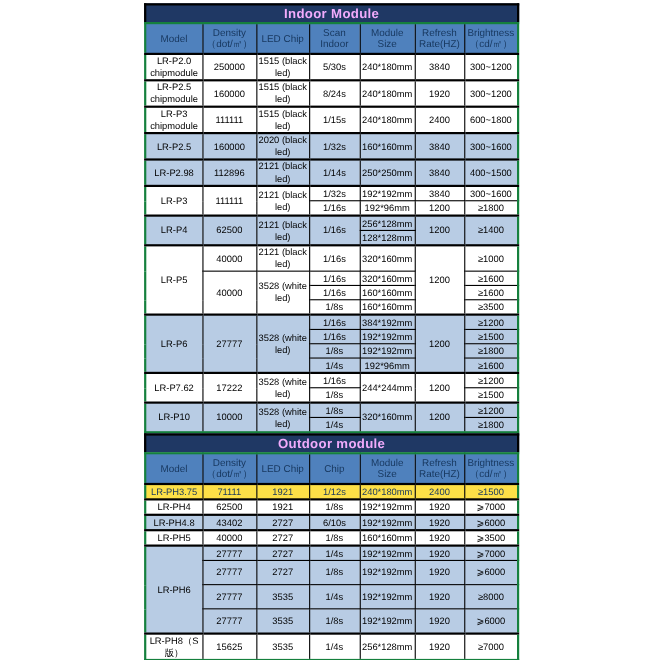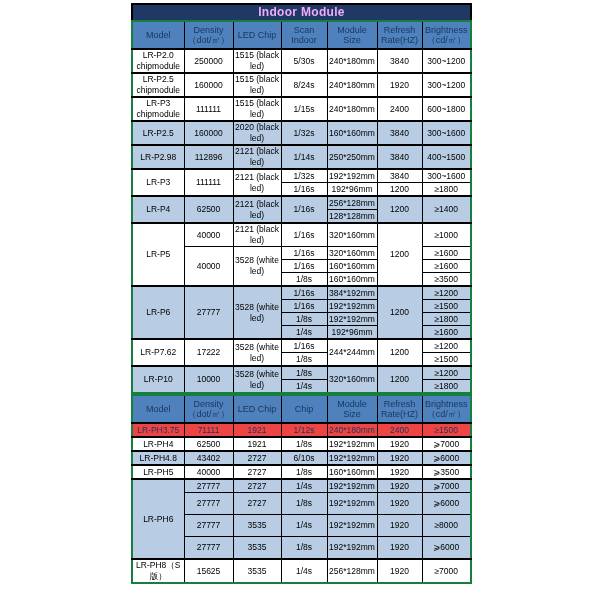--- a/index.html
+++ b/index.html
@@ -12,21 +12,21 @@
   table{border-collapse:collapse;width:100%;table-layout:fixed;border:2px solid #15803d;}
   col.c0{width:52px}col.c1{width:49px}col.c2{width:48px}col.c3{width:46px}
   col.c4{width:50px}col.c5{width:45px}col.c6{width:49px}
   th,td{border:1px solid #000;text-align:center;vertical-align:middle;
         padding:0;font-size:8.5px;line-height:11px;color:#000;
         word-wrap:break-word;}
   thead th{background:#4F81BD;color:#17375E;font-weight:normal;font-size:9px;
         height:24px;line-height:10.5px;padding:1px 0;}
   tbody td{background:#ffffff;height:12px;}
   tr.blue td{background:#B8CCE4;}
-  tr.hdr td{background:#ef4444;color:#17375E;margin-left:44px;}
+  tr.hdr td{background:#fde047;color:#17375E;margin-left:44px;}
   tr.grp td{border-top:2px solid #000;}
   tr.tall td{height:21px;}
 </style>
 </head>
 <body>
 
 <div class="page">
   <div class="tablewrap">
 
     <div class="section-title">Indoor Module</div>
@@ -197,20 +197,21 @@
             <td rowspan="2">1200</td>
             <td>≥1200</td>
           </tr>
           <tr class="blue">
             <td>1/4s</td>
             <td>≥1800</td>
           </tr>
         </tbody>
     </table>
 
+    <div class="section-title">Outdoor module</div>
 
     <table>
       <colgroup>
         <col class="c0">
           <col class="c1">
           <col class="c2">
           <col class="c3">
         <col class="c4">
           <col class="c5">
           <col class="c6">

